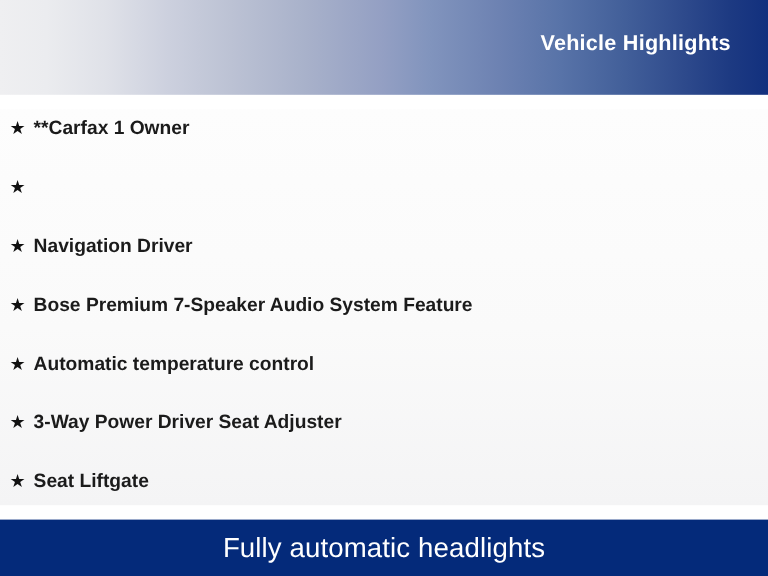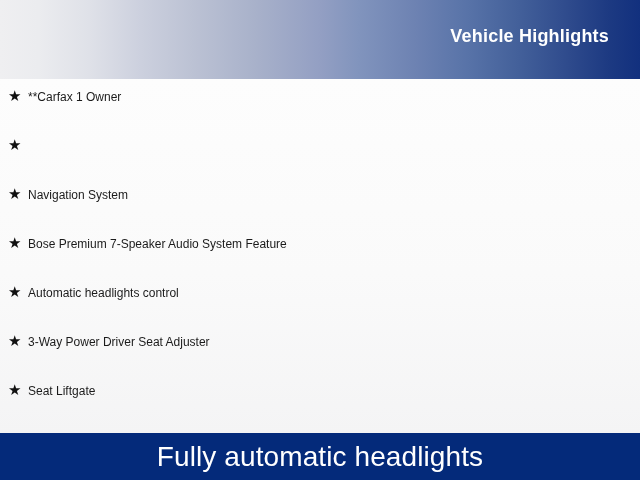--- a/index.html
+++ b/index.html
@@ -15,20 +15,21 @@
     background: #ffffff;
   }
 
   .panel {
     position: relative;
     width: 640px;
     height: 480px;
     display: flex;
     flex-direction: column;
     background: #ffffff;
+    gap: 12px;
   }
 
   
   .header {
     position: relative;
     height: 79px;
     flex: 0 0 79px;
     background: linear-gradient(to right,
         #efeff1 0%,
         #ebecef 6%,
@@ -88,38 +89,39 @@
     width: 20px;
     color: #111111;
     font-size: 15px;
     line-height: 1;
     text-align: left;
   }
 
   .highlight-label {
     flex: 1 1 auto;
     color: #1b1b1b;
-    font-size: 12px;
+    font-size: 16px;
     line-height: 1;
     white-space: nowrap;
+    font-weight: bold;
   }
 
   
   .footer {
     flex: 0 0 47px;
     height: 47px;
     background: #042a7a;
     display: flex;
     align-items: center;
     justify-content: center;
   }
 
   .footer-caption {
     color: #ffffff;
-    font-size: 28px;
+    font-size: 23px;
     font-weight: normal;
     line-height: 1;
     white-space: nowrap;
     letter-spacing: 0.1px;
   }
 </style>
 </head>
 <body>
 
 <div class="panel">
@@ -135,31 +137,31 @@
         <span class="star-icon">★</span>
         <span class="highlight-label">**Carfax 1 Owner</span>
       </li>
 
       <li class="highlight-item">
         <span class="star-icon">★</span>
       </li>
 
       <li class="highlight-item">
         <span class="star-icon">★</span>
-        <span class="highlight-label">Navigation System</span>
+        <span class="highlight-label">Navigation Driver</span>
       </li>
 
       <li class="highlight-item">
         <span class="star-icon">★</span>
         <span class="highlight-label">Bose Premium 7-Speaker Audio System Feature</span>
       </li>
 
       <li class="highlight-item">
         <span class="star-icon">★</span>
-        <span class="highlight-label">Automatic headlights control</span>
+        <span class="highlight-label">Automatic temperature control</span>
       </li>
 
       <li class="highlight-item">
         <span class="star-icon">★</span>
         <span class="highlight-label">3-Way Power Driver Seat Adjuster</span>
       </li>
 
       <li class="highlight-item">
         <span class="star-icon">★</span>
         <span class="highlight-label">Seat Liftgate</span>

